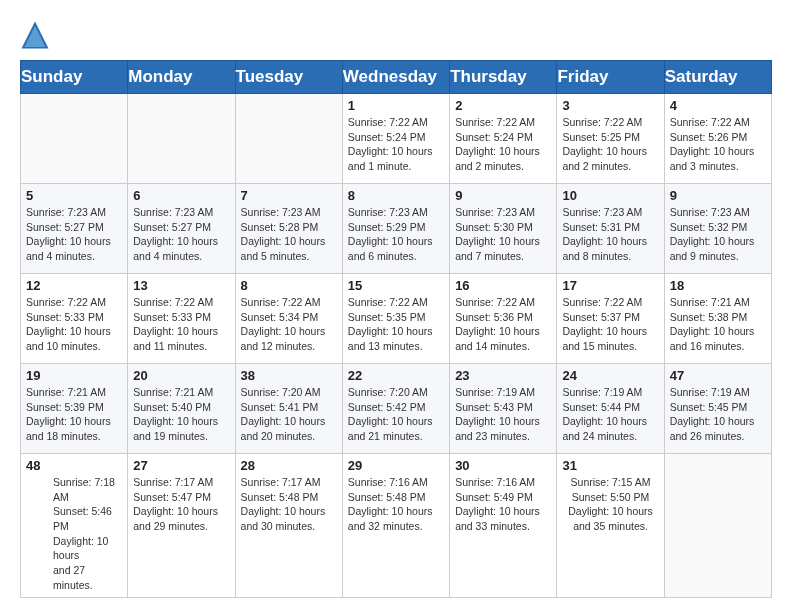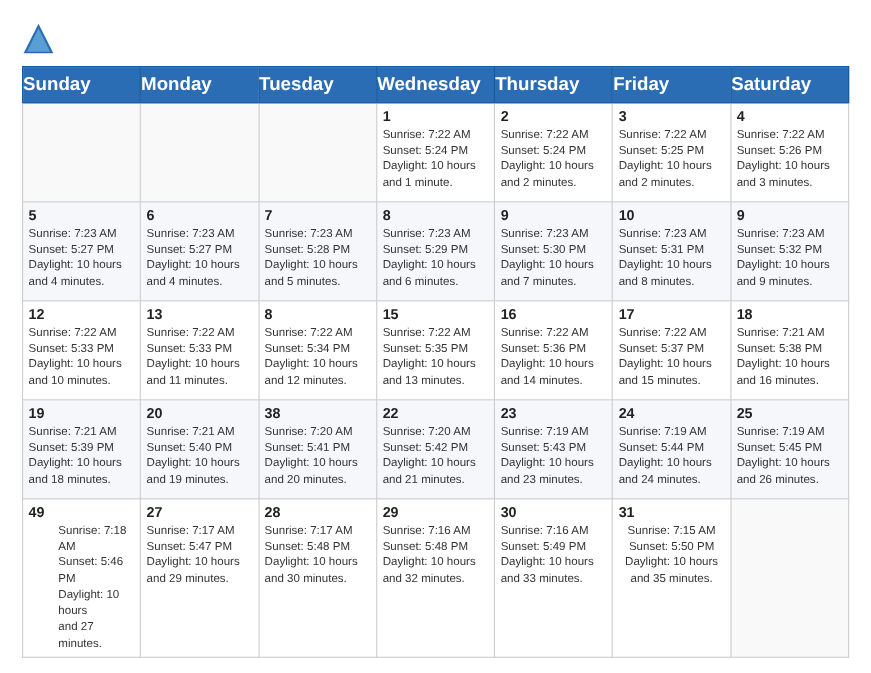--- a/index.html
+++ b/index.html
@@ -291,30 +291,30 @@
 and 23 minutes.</div>
         </td>
         <td>
           <span class="day-num">24</span>
           <div class="day-info" style="white-space: pre-line;">Sunrise: 7:19 AM
 Sunset: 5:44 PM
 Daylight: 10 hours
 and 24 minutes.</div>
         </td>
         <td>
-          <span class="day-num">25</span>
+          <span class="day-num">47</span>
           <div class="day-info" style="white-space: pre-line;">Sunrise: 7:19 AM
 Sunset: 5:45 PM
 Daylight: 10 hours
 and 26 minutes.</div>
         </td>
       </tr>
       <tr>
         <td>
-          <span class="day-num">49</span>
+          <span class="day-num">48</span>
           <div class="day-info" style="white-space: pre-line; margin-left: 27px;">Sunrise: 7:18 AM
 Sunset: 5:46 PM
 Daylight: 10 hours
 and 27 minutes.</div>
         </td>
         <td>
           <span class="day-num">27</span>
           <div class="day-info" style="white-space: pre-line;">Sunrise: 7:17 AM
 Sunset: 5:47 PM
 Daylight: 10 hours

